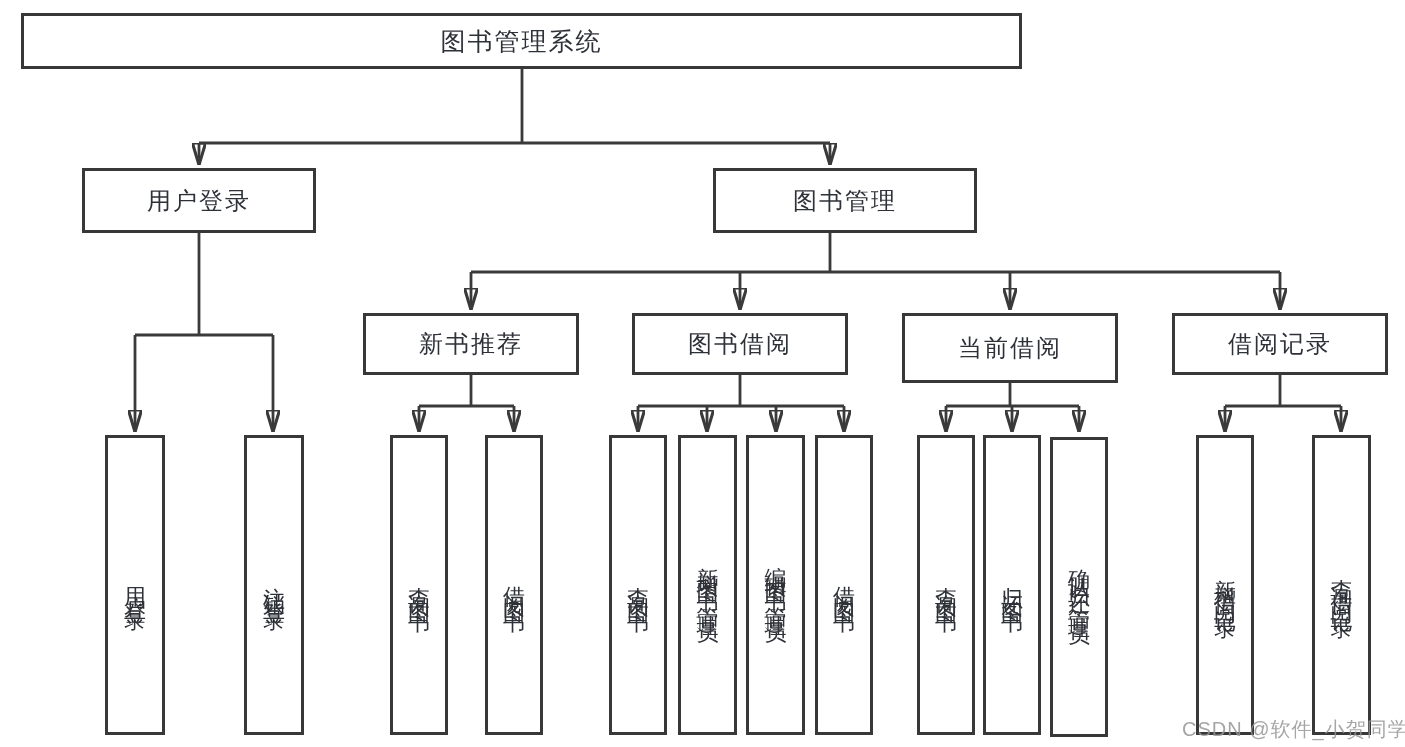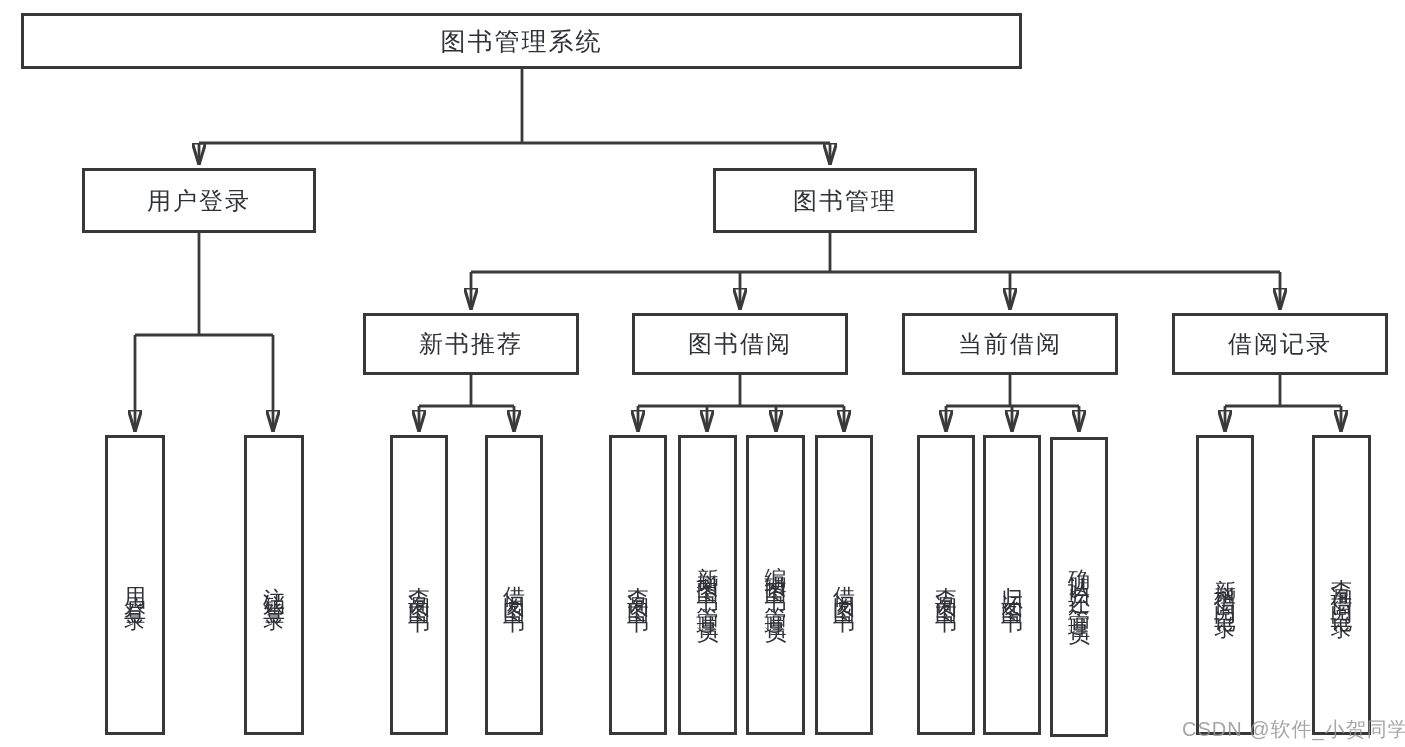--- a/index.html
+++ b/index.html
@@ -113,21 +113,21 @@
   <div class="node hbox" style="left:713px;top:168px;width:264px;height:65px;">
     <span>图书管理</span>
   </div>
 
   <div class="node hbox" style="left:363px;top:313px;width:216px;height:62px;">
     <span>新书推荐</span>
   </div>
   <div class="node hbox" style="left:632px;top:313px;width:216px;height:62px;">
     <span>图书借阅</span>
   </div>
-  <div class="node hbox" style="left:902px;top:313px;width:216px;height:62px;">
+  <div class="node hbox" style="left:902px;top:313px;width:216px;height:70px;">
     <span>当前借阅</span>
   </div>
   <div class="node hbox" style="left:1172px;top:313px;width:216px;height:62px;">
     <span>借阅记录</span>
   </div>
 
   <div class="node vbox" style="left:105px;top:435px;width:60px;height:300px;">
     <span>用户登录</span>
   </div>
   <div class="node vbox" style="left:244px;top:435px;width:60px;height:300px;">

